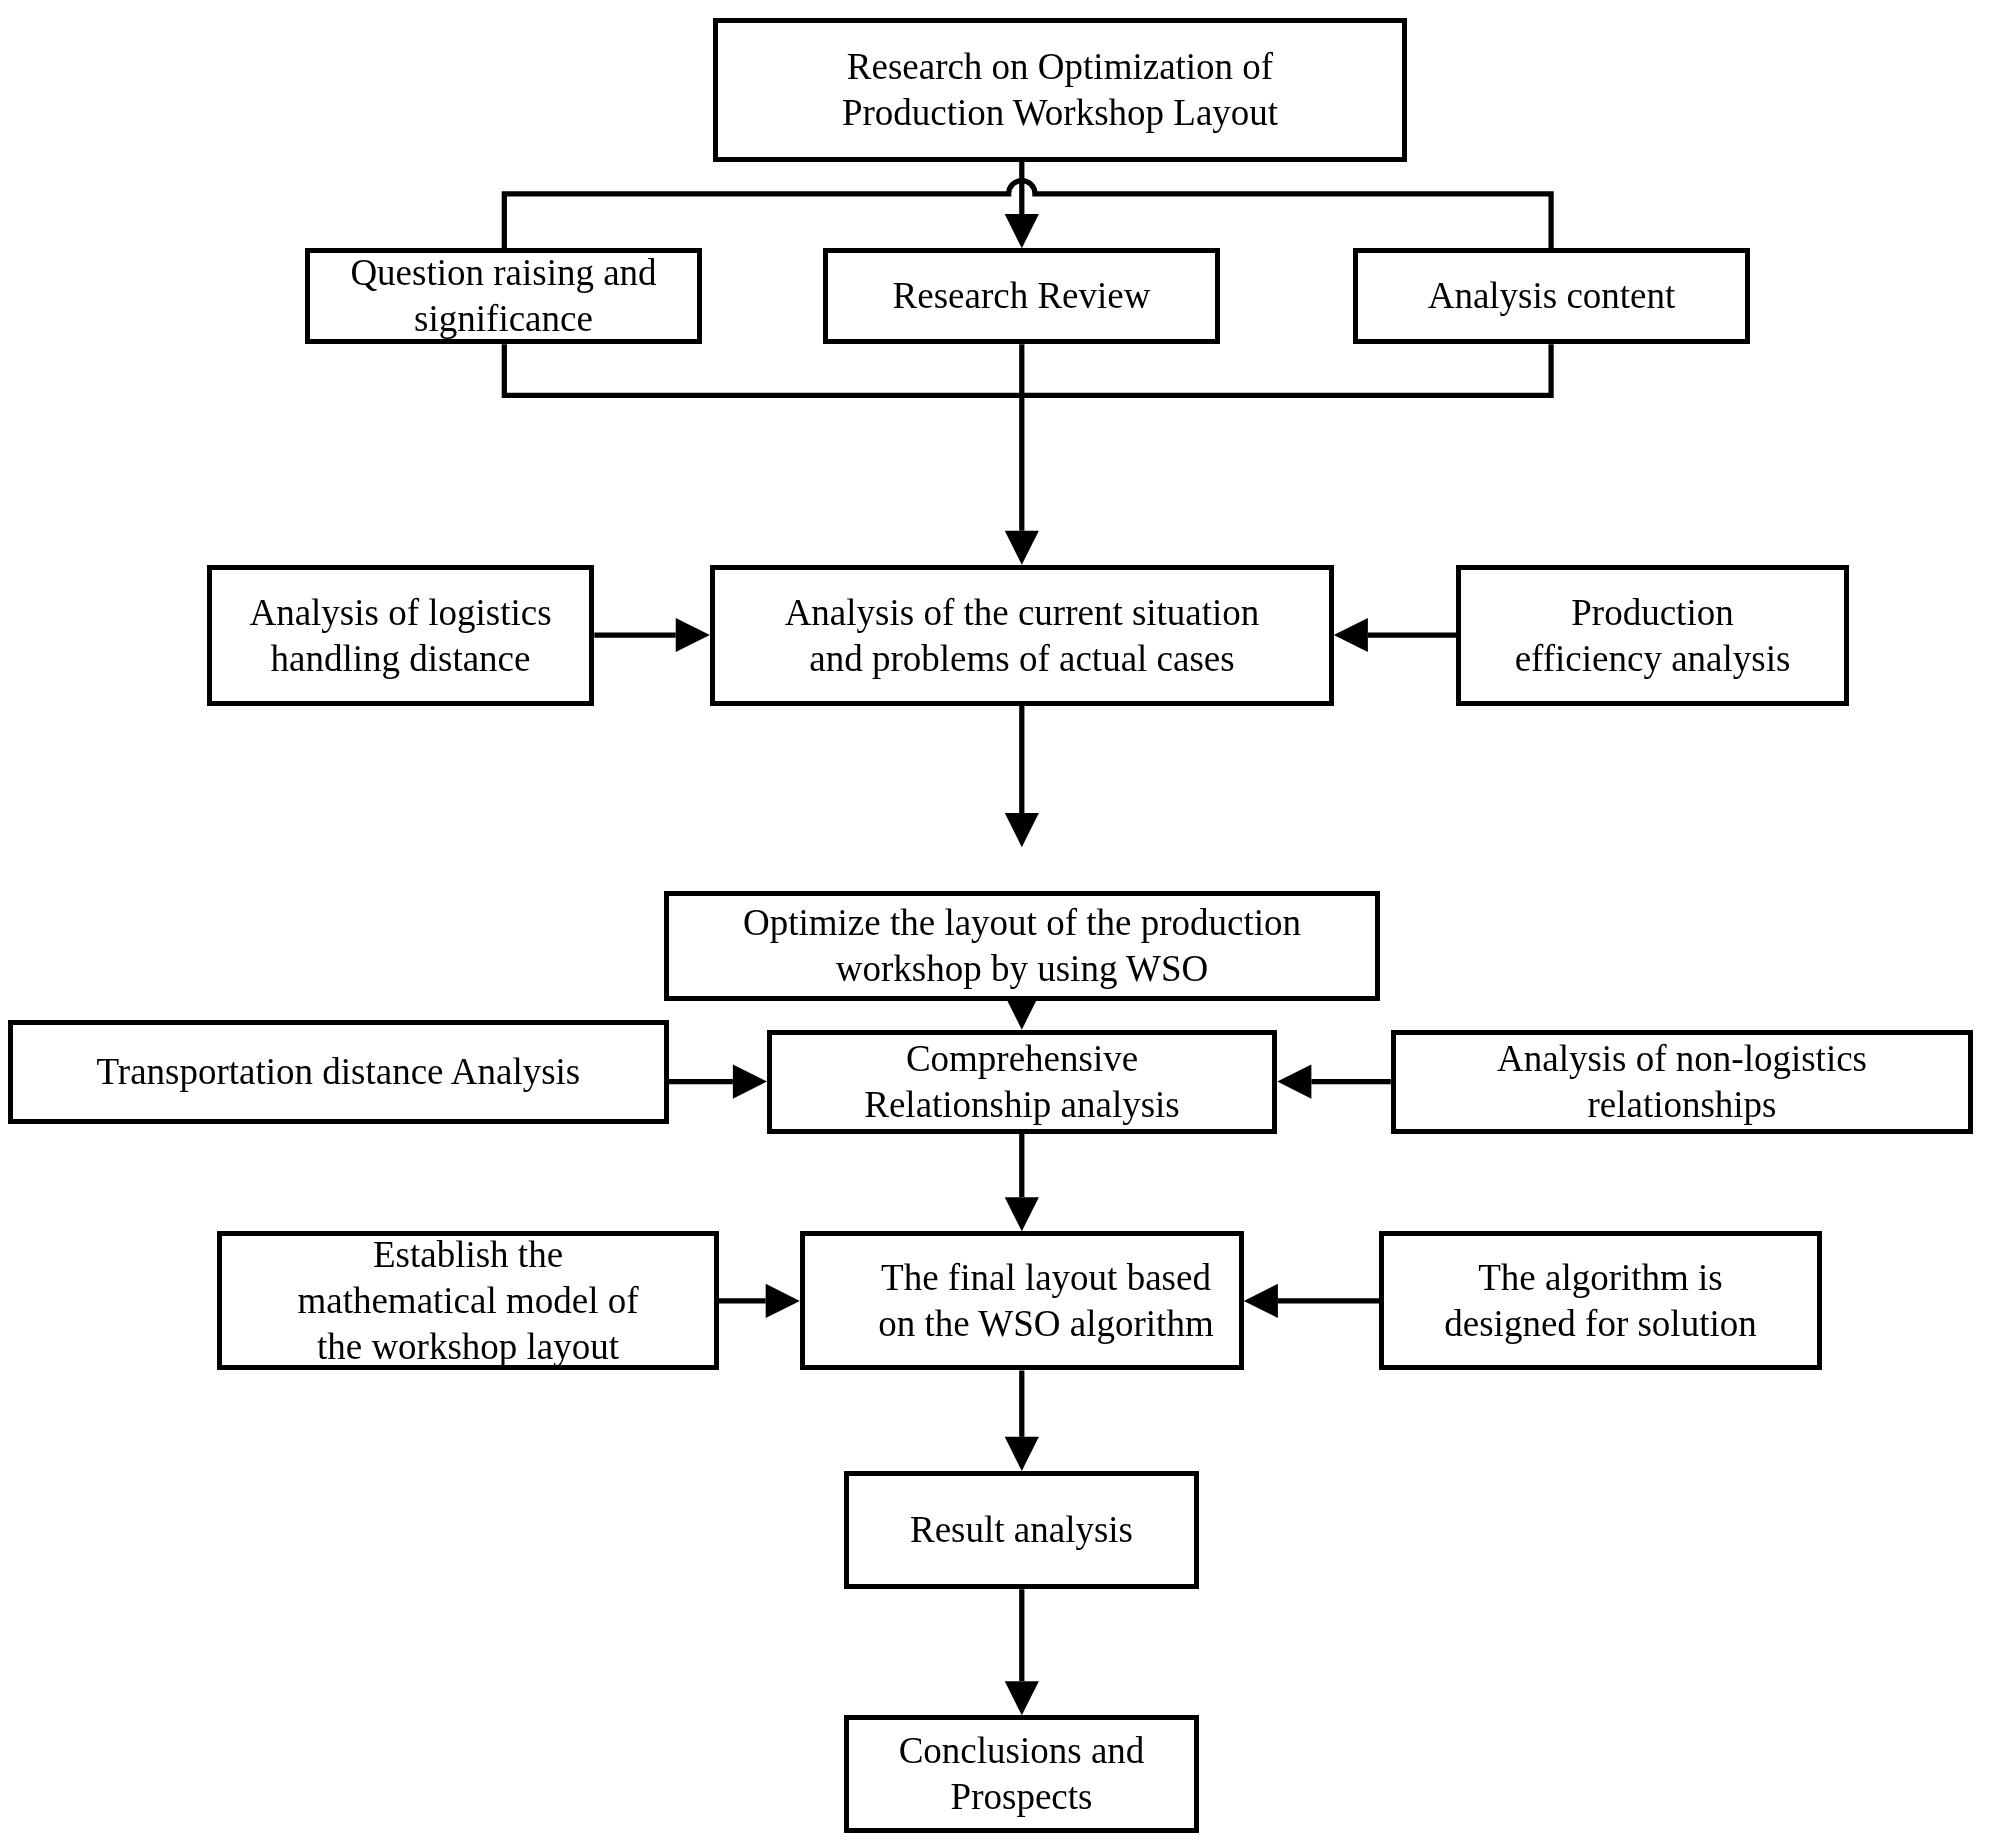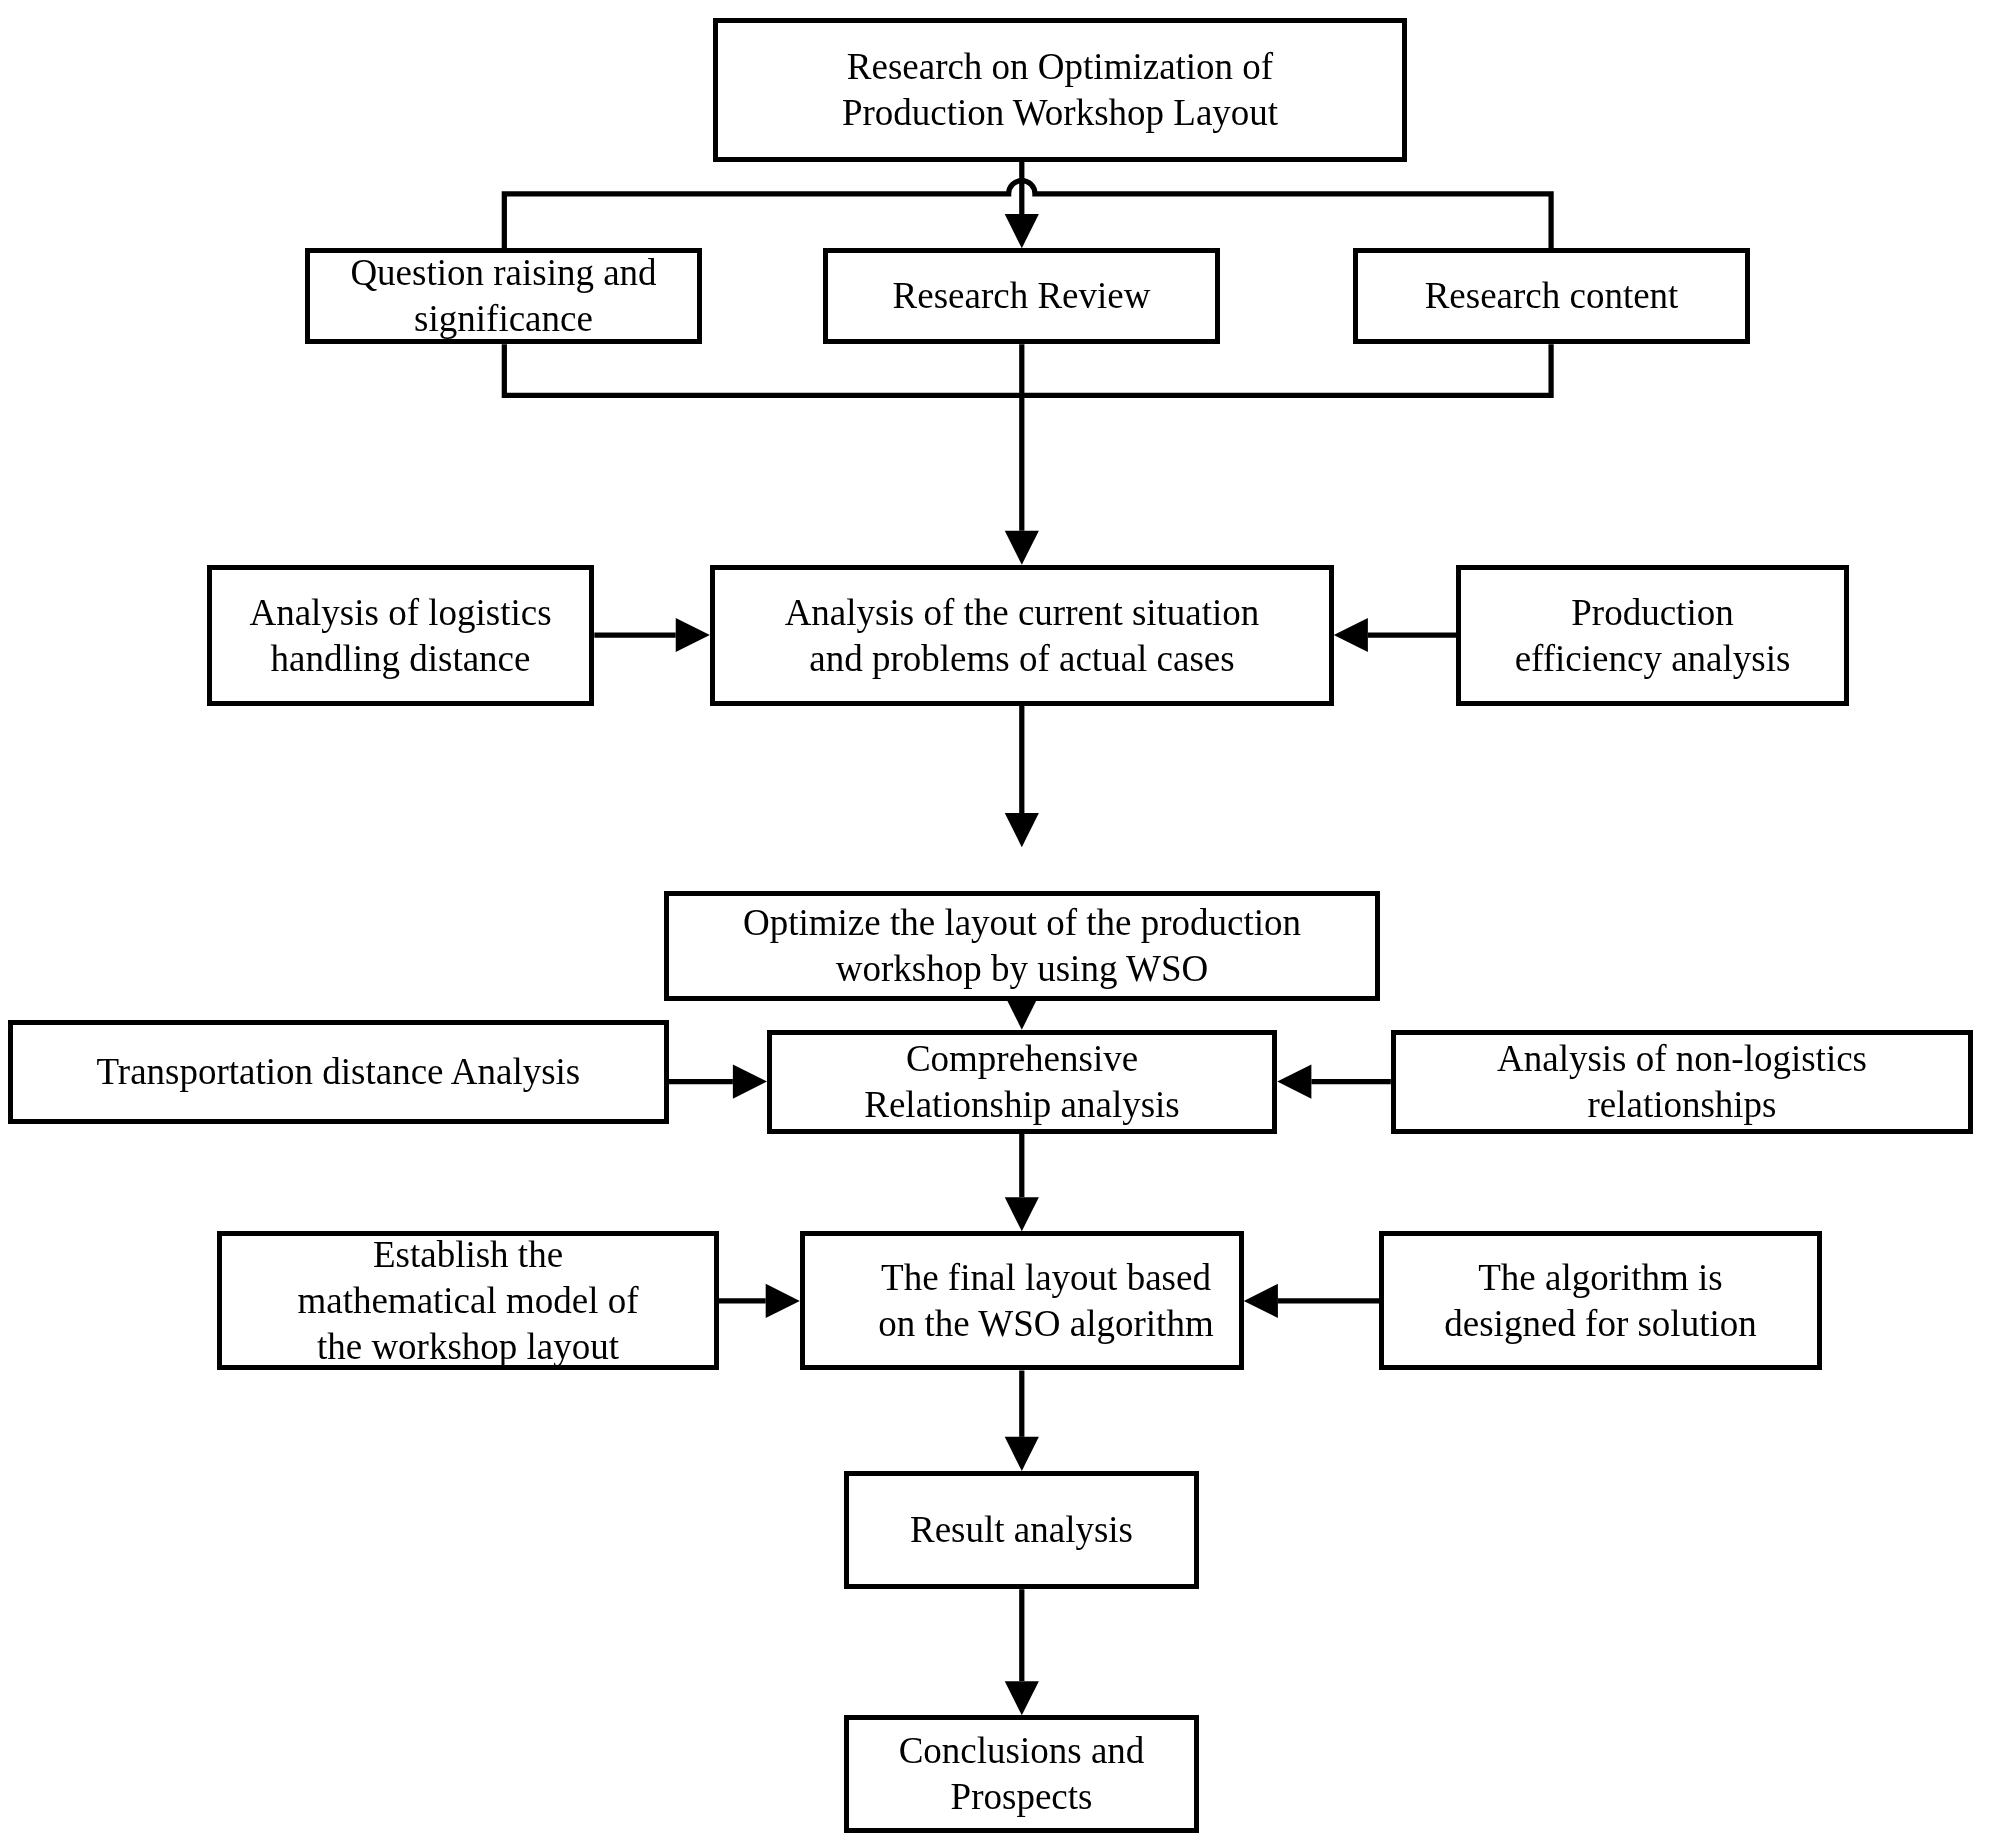--- a/index.html
+++ b/index.html
@@ -93,21 +93,21 @@
   </svg>
 
   <div class="node" style="left:713px; top:17.7px;  width:694px;  height:144px;">Research on Optimization of
 Production Workshop Layout</div>
 
   <div class="node" style="left:305px;  top:248px; width:397px;  height:96px;">Question raising and
 significance</div>
 
   <div class="node" style="left:823px; top:248px; width:397px;  height:96px;">Research Review</div>
 
-  <div class="node" style="left:1353px; top:248px; width:397px;  height:96px;">Research content</div>
+  <div class="node" style="left:1353px; top:248px; width:397px;  height:96px;">Analysis content</div>
 
   <div class="node" style="left:207px;  top:565px; width:387px;  height:141px;">Analysis of logistics
 handling distance</div>
 
   <div class="node" style="left:710px; top:565px; width:624px;  height:141px;">Analysis of the current situation
 and problems of actual cases</div>
 
   <div class="node" style="left:1456px; top:565px; width:393px;  height:141px;">Production
 efficiency analysis</div>
 

